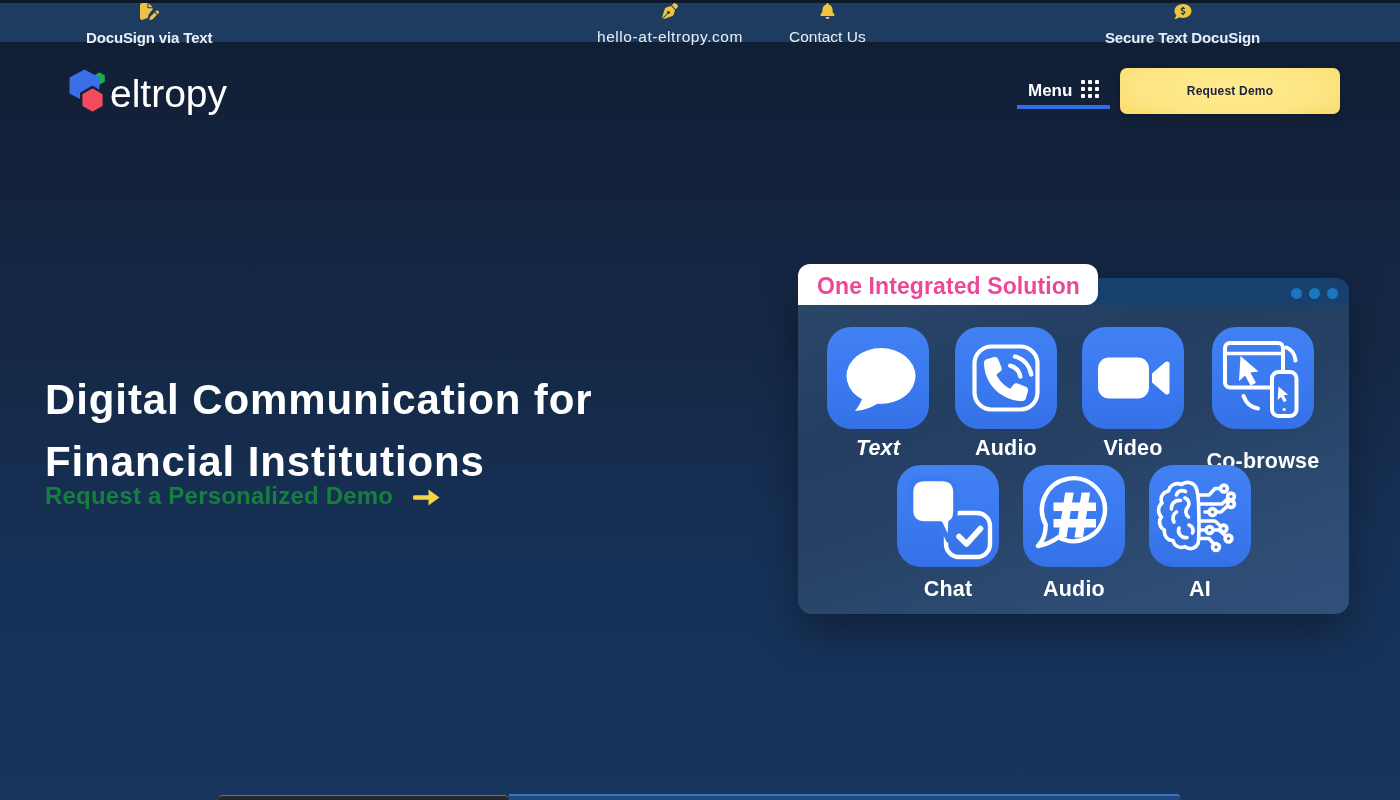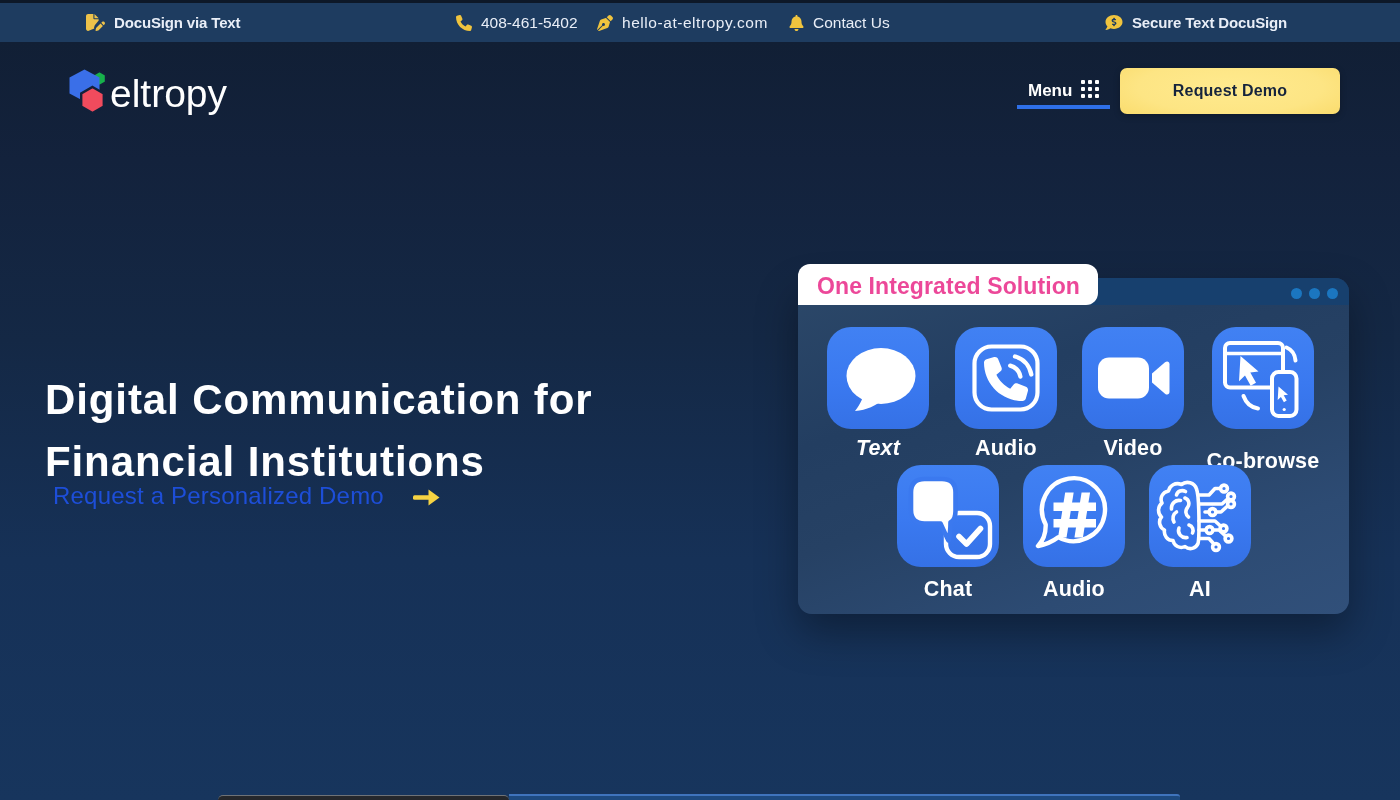--- a/index.html
+++ b/index.html
@@ -7,36 +7,36 @@
   body {
     font-family:"Liberation Sans",sans-serif;
     background: linear-gradient(180deg,#111f35 42px,#13223c 160px,#142845 340px,#163157 560px,#17355d 800px);
     position:relative;
   }
   .abs { position:absolute; }
   
   .topstrip { left:0; top:0; width:1400px; height:3px; background:#0d1828; }
   .topbar { left:0; top:3px; width:1400px; height:39px; background:#1e3c60; }
   .tb-item { position:absolute; top:0; height:39px; display:flex; align-items:center; gap:9px;
-             color:#e9eef7; font-size:15.5px; white-space:nowrap; }
+             color:#e9eef7; font-size:15.5px; white-space:nowrap;flex-direction:column; }
   .tb-item svg { flex:0 0 auto; }
   .tb-bold { font-weight:bold; font-size:15px; letter-spacing:-0.15px; }
   
   .logo { left:66px; top:60px; }
   .menu { left:1028px; top:81px; color:#fff; font-weight:bold; font-size:17px; }
   .gridicon { left:1081px; top:80px; }
   .menubar { left:1017px; top:105px; width:93px; height:4px; background:#2e6fe8; }
   .btn { left:1120px; top:68px; width:220px; height:46px; border-radius:7px;
          background: radial-gradient(120% 160% at 50% 42%, #ffea8e 0%, #fde584 35%, #f8d55c 70%, #f3c743 100%);
          display:flex; align-items:center; justify-content:center;
-         color:#16243c; font-weight:bold; font-size:16px; letter-spacing:0.2px;
+         color:#16243c; font-weight:bold; font-size:12px; letter-spacing:0.2px;
          box-shadow:0 2px 6px rgba(0,0,0,0.25); }
   
   .h1 { left:45px; top:369px; color:#ffffff; font-weight:bold; font-size:42px; line-height:62px; letter-spacing:0.9px; }
-  .cta { left:53px; top:482px; color:#1d4ed8; font-weight:normal; font-size:24px; letter-spacing:0.2px; }
+  .cta { left:45px; top:482px; color:#15803d; font-weight:bold; font-size:24px; letter-spacing:0.2px; }
   
   .card { left:798px; top:278px; width:551px; height:336px; border-radius:14px;
           background: linear-gradient(160deg,#2c4869 0%, #233e61 32%, #264164 52%, #2d4b73 78%, #31507a 100%);
           box-shadow:0 18px 40px rgba(0,0,0,0.35); }
   .cardbar { left:798px; top:278px; width:551px; height:27px; border-radius:14px 14px 0 0;
              background:#17406e; }
   .dot { width:11px; height:11px; border-radius:50%; background:#1b76c0; position:absolute; top:288px; }
   .tab { left:798px; top:264px; width:300px; height:41px; background:#ffffff;
          border-radius:12px 12px 12px 0; display:flex; align-items:center;
          color:#ec4899; font-weight:bold; font-size:23px; padding-left:19px; padding-top:3px; letter-spacing:0.1px; }
@@ -51,26 +51,20 @@
 </style>
 </head>
 <body>
   <div class="abs topstrip"></div>
   <div class="abs topbar">
     <div class="tb-item tb-bold" style="left:86px;">
       <svg width="19" height="17" viewBox="0 0 576 512" fill="#edc24a">
         <path d="M0 64C0 28.7 28.7 0 64 0L224 0l0 128c0 17.7 14.3 32 32 32l128 0 0 38.6L278.5 326.3c-9.4 9.4-16.4 21.1-20.1 33.9l-12.4 43.4c-3.3 11.3-.8 23.6 6.6 32.8L64 512c-35.3 0-64-28.7-64-64L0 64zM256 0L384 128l-128 0L256 0zM549.8 235.7l14.4 14.4c15.6 15.6 15.6 40.9 0 56.6l-29.4 29.4-71-71 29.4-29.4c15.6-15.6 40.9-15.6 56.6 0zM311.9 417L441.1 287.8l71 71L382.9 487.9c-4.1 4.1-9.2 7-14.9 8.4l-60.1 15c-5.5 1.4-11.2-.2-15.2-4.2s-5.6-9.7-4.2-15.2l15-60.1c1.4-5.6 4.3-10.8 8.4-14.9z"></path>
       </svg>
       <span>DocuSign via Text</span>
-    </div>
-    <div class="tb-item" style="left:456px;">
-      <svg width="16" height="16" viewBox="0 0 512 512" fill="#f0c43e">
-        <path d="M164.9 24.6c-7.7-18.6-28-28.5-47.4-23.2l-88 24C12.1 30.2 0 46 0 64C0 311.4 200.6 512 448 512c18 0 33.8-12.1 38.6-29.5l24-88c5.3-19.4-4.6-39.7-23.2-47.4l-96-40c-16.3-6.8-35.2-2.1-46.3 11.6L304.7 368C234.3 334.7 177.3 277.7 144 207.3L192.3 167c13.7-11.2 18.4-30 11.6-46.3l-40-96z"></path>
-      </svg>
-      <span>408-461-5402</span>
     </div>
     <div class="tb-item" style="left:597px;">
       <svg width="16" height="16" viewBox="0 0 512 512" fill="#f0c43e">
         <path d="M368.4 18.3L312.7 74.1 437.9 199.3l55.7-55.7c21.9-21.9 21.9-57.3 0-79.2L447.6 18.3c-21.9-21.9-57.3-21.9-79.2 0zM288 94.6l-9.2 2.8L134.7 140.6c-19.9 6-35.7 21.2-42.3 41L3.8 445.8c-3.8 11.3-1 23.9 7.3 32.4L164.7 324.7c-3-6.3-4.7-13.3-4.7-20.7c0-26.5 21.5-48 48-48s48 21.5 48 48s-21.5 48-48 48c-7.4 0-14.4-1.7-20.7-4.7L33.7 500.9c8.6 8.3 21.1 11.2 32.4 7.3l264.3-88.6c19.7-6.6 35-22.4 41-42.3l43.2-144.1 2.7-9.2L288 94.6z"></path>
       </svg>
       <span style="letter-spacing:0.55px;">hello-at-eltropy.com</span>
     </div>
     <div class="tb-item" style="left:789px;">
       <svg width="15" height="16" viewBox="0 0 448 512" fill="#f0c43e">
         <path d="M224 0c-17.7 0-32 14.3-32 32l0 19.2C119 66 64 130.6 64 208l0 18.8c0 47-17.3 92.4-48.5 127.6l-7.4 8.3c-8.4 9.4-10.4 22.9-5.3 34.4S19.4 416 32 416l384 0c12.6 0 24-7.4 29.2-18.9s3.1-25-5.3-34.4l-7.4-8.3C401.3 319.2 384 273.9 384 226.8l0-18.8c0-77.4-55-142-128-156.8L256 32c0-17.7-14.3-32-32-32zm45.3 493.3c12-12 18.7-28.3 18.7-45.3l-64 0-64 0c0 17 6.7 33.3 18.7 45.3s28.3 18.7 45.3 18.7s33.3-6.7 45.3-18.7z"></path>

